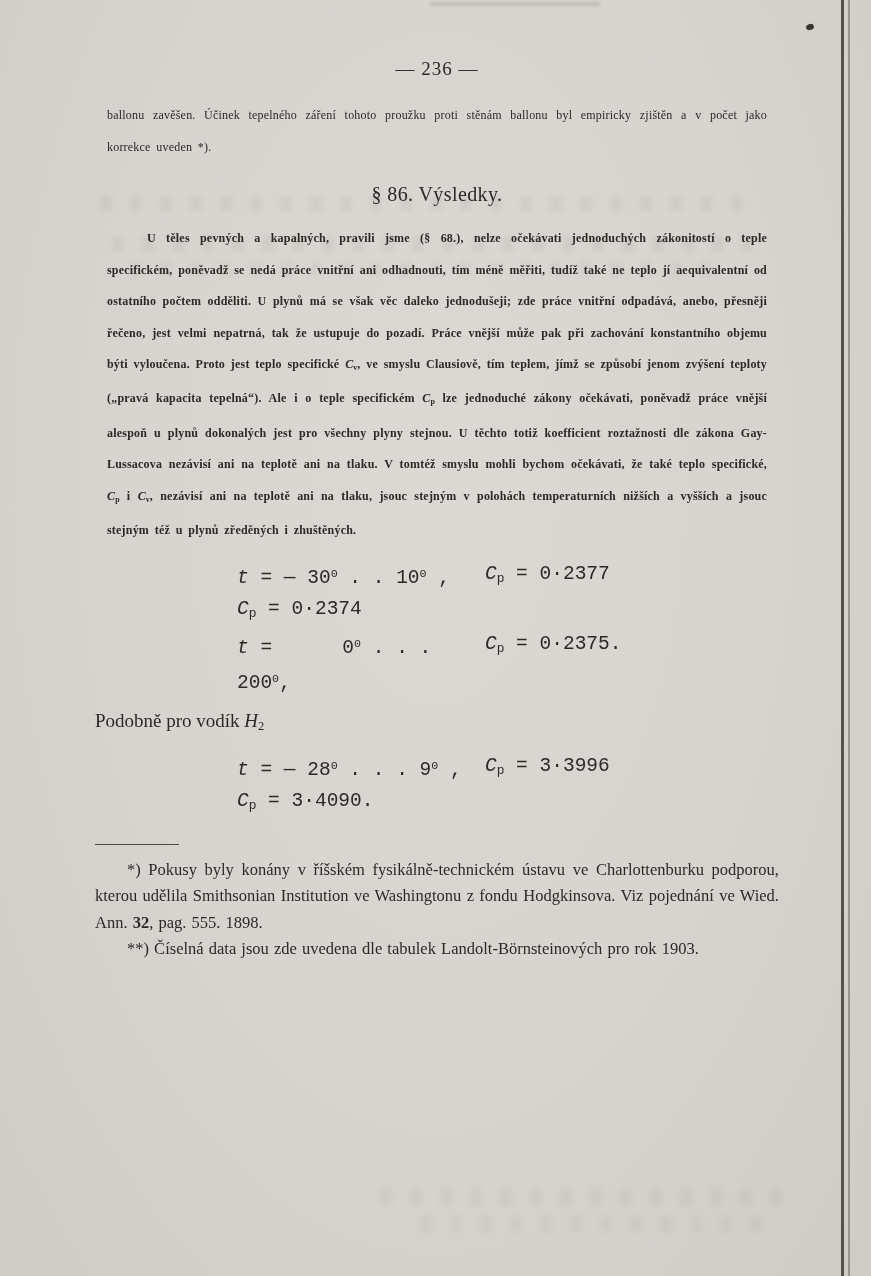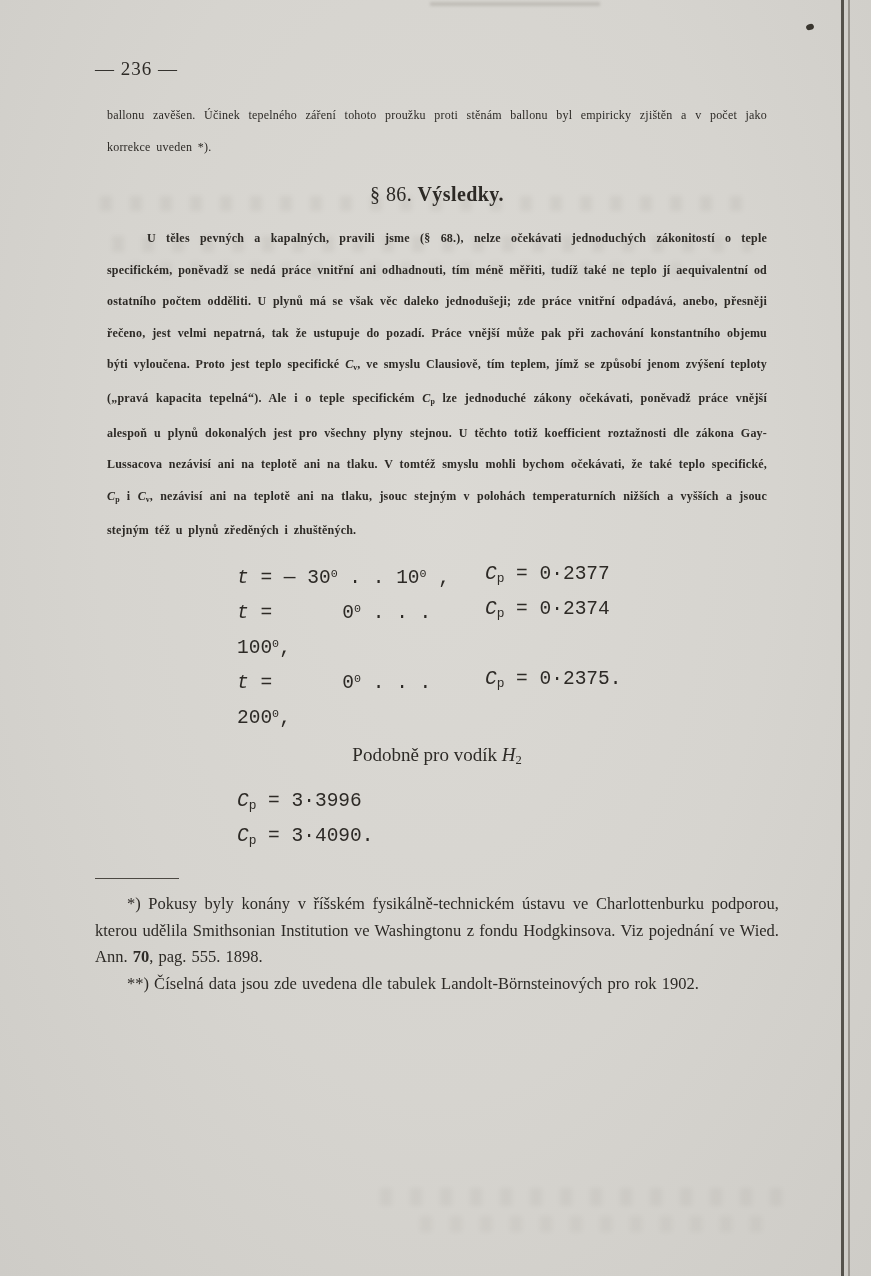--- a/index.html
+++ b/index.html
@@ -12,54 +12,54 @@
     background: radial-gradient(ellipse at 50% 38%, #dbd9d4 0%, #d6d4cf 55%, #ceccc7 100%);
     font-family: "Liberation Serif", "DejaVu Serif", serif;
     color: #2d2a26;
   }
   .content {
     position: absolute;
     left: 95px; top: 58px;
     width: 684px;
   }
   .page-number {
+    text-align: center;
     font-size: 19px;
     letter-spacing: 1px;
     margin-bottom: 20px;
   }
   p.body {
     font-size: 12px;
     line-height: 31.5px;
     text-align: justify;
     word-spacing: 2.5px;
     letter-spacing: 0.2px;
     margin: 12px;
   }
   p.indent { text-indent: 40px; font-weight: bold; }
   .heading {
     text-align: center;
     font-size: 20px;
     font-weight: normal;
     margin: 20px 0 17px 0;
     letter-spacing: 0.4px;
   }
-  .heading .sec-title { font-weight: bold; }
+  .heading .sec-title { font-weight: normal; }
   .data-block {
     margin: 9px 0 6px 142px;
     font-size: 19.5px;
     line-height: 31px;
     font-family: Liberation Mono, monospace;
   }
   .data-row { display: flex; }
   .dt { display: inline-block; width: 248px; }
   .podobne-line {
     font-size: 19px;
     line-height: 31px;
     margin: 2px 0;
-    text-align: center;
   }
   sub { font-size: 66%; vertical-align: -0.25em; letter-spacing: 0; }
   sup { font-size: 60%; vertical-align: 0.5em; letter-spacing: 0; }
   .footnotes {
     margin-top: 22px;
     font-size: 16.5px;
     line-height: 26.5px;
   }
   .footnote-rule {
     width: 84px;
@@ -125,39 +125,39 @@
 
   <p class="body indent">U těles pevných a kapalných, pravili jsme (§ 68.), nelze očekávati jednoduchých zákonitostí o teple specifickém, poněvadž se nedá práce vnitřní ani odhadnouti, tím méně měřiti, tudíž také ne teplo jí aequivalentní od ostatního počtem odděliti. U plynů má se však věc daleko jednodušeji; zde práce vnitřní odpadává, anebo, přesněji řečeno, jest velmi nepatrná, tak že ustupuje do pozadí. Práce vnější může pak při zachování konstantního objemu býti vyloučena. Proto jest teplo specifické <i>C</i><sub>v</sub>, ve smyslu Clausiově, tím teplem, jímž se způsobí jenom zvýšení teploty („pravá kapacita tepelná“). Ale i o teple specifickém <i>C</i><sub>p</sub> lze jednoduché zákony očekávati, poněvadž práce vnější alespoň u plynů dokonalých jest pro všechny plyny stejnou. U těchto totiž koefficient roztažnosti dle zákona Gay-Lussacova nezávisí ani na teplotě ani na tlaku. V tomtéž smyslu mohli bychom očekávati, že také teplo specifické, <i>C</i><sub>p</sub> i <i>C</i><sub>v</sub>, nezávisí ani na teplotě ani na tlaku, jsouc stejným v polohách temperaturních nižších a vyšších a jsouc stejným též u plynů zředěných i zhuštěných.</p>
 
 
   <div class="data-block">
     <div class="data-row">
       <span class="dt"><i>t</i> = — 30<sup>0</sup> . . 10<sup>0</sup> ,</span>
       <span class="dcp"><i>C</i><sub>p</sub> = 0·2377</span>
     </div>
     <div class="data-row">
-      <span class="dt"><i>t</i> = &nbsp;&nbsp;&nbsp;&nbsp;&nbsp;0<sup>0</sup> . . . 100<sup>0</sup>,</span>
       <span class="dcp"><i>C</i><sub>p</sub> = 0·2374</span>
     </div>
     <div class="data-row">
       <span class="dt"><i>t</i> = &nbsp;&nbsp;&nbsp;&nbsp;&nbsp;0<sup>0</sup> . . . 200<sup>0</sup>,</span>
       <span class="dcp"><i>C</i><sub>p</sub> = 0·2375.</span>
     </div>
   </div>
 
   <p class="podobne-line">Podobně pro vodík <i>H</i><sub>2</sub></p>
 
   <div class="data-block">
     <div class="data-row">
+      <span class="dt"><i>t</i> = — 28<sup>0</sup> . . . 9<sup>0</sup> ,</span>
       <span class="dcp"><i>C</i><sub>p</sub> = 3·3996</span>
     </div>
     <div class="data-row">
       <span class="dcp"><i>C</i><sub>p</sub> = 3·4090.</span>
     </div>
   </div>
 
   <div class="footnotes">
     <hr class="footnote-rule">
-    <p class="footnote">*) Pokusy byly konány v říšském fysikálně-technickém ústavu ve Charlottenburku podporou, kterou udělila Smithsonian Institution ve Washingtonu z fondu Hodgkinsova. Viz pojednání ve Wied. Ann. <b>70</b>, pag. 555. 1898.</p>
-    <p class="footnote">**) Číselná data jsou zde uvedena dle tabulek Landolt-Börnsteinových pro rok 1902.</p>
+    <p class="footnote">*) Pokusy byly konány v říšském fysikálně-technickém ústavu ve Charlottenburku podporou, kterou udělila Smithsonian Institution ve Washingtonu z fondu Hodgkinsova. Viz pojednání ve Wied. Ann. <b>32</b>, pag. 555. 1898.</p>
+    <p class="footnote">**) Číselná data jsou zde uvedena dle tabulek Landolt-Börnsteinových pro rok 1903.</p>
   </div>
 
 </div>
 
 </body></html>

